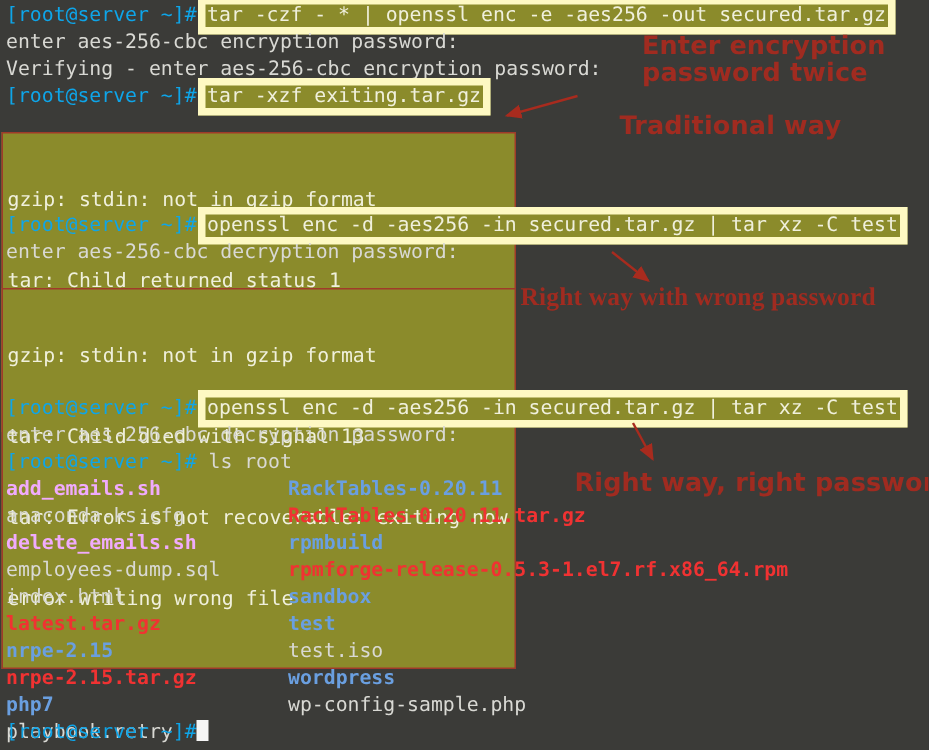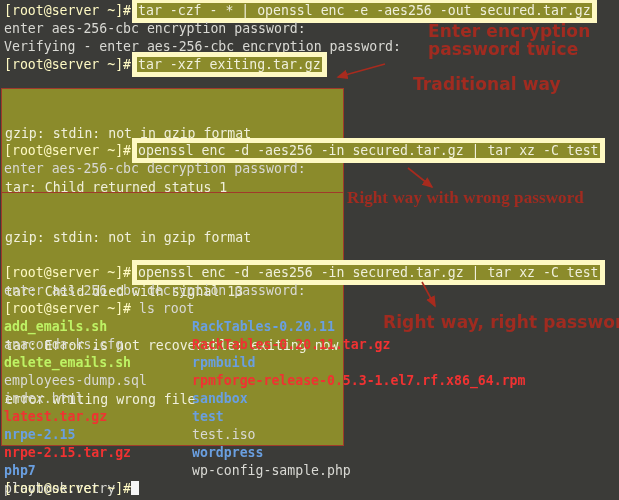--- a/index.html
+++ b/index.html
@@ -18,21 +18,21 @@
     overflow: hidden;
     -webkit-font-smoothing: antialiased;
   }
   .line {
     position: absolute;
     left: 4px;
     white-space: pre;
     height: 18px;
     line-height: 18px;
   }
-  .prompt { color: #fef9c3; }
+  .prompt { color: #0ea5e9; }
   .plain  { color: #d9d9d4; }
   .cmd-hl {
     background: #8b8b2b;
     color: #f0f0dc;
     border: 5px solid #fef9c3;
     padding: 0 1px;
     margin-left: 1px;
     box-sizing: border-box;
   }
   .errblock {
@@ -44,21 +44,21 @@
     white-space: pre;
     padding: 0 2px 0 3px;
     box-sizing: border-box;
   }
   .errblock .eline {
     height: 18px;
     line-height: 18px;
     white-space: pre;
   }
   
-  .f-exec { color: #bef264; font-weight: bold; }
+  .f-exec { color: #f0abfc; font-weight: bold; }
   .f-arch { color: #f03232; font-weight: bold; }
   .f-dir  { color: #6a9fe0; font-weight: bold; }
   .f-file { color: #d9d9d4; }
   .filerow {
     position: absolute;
     left: 4px;
     height: 18px;
     line-height: 18px;
     white-space: pre;
   }

